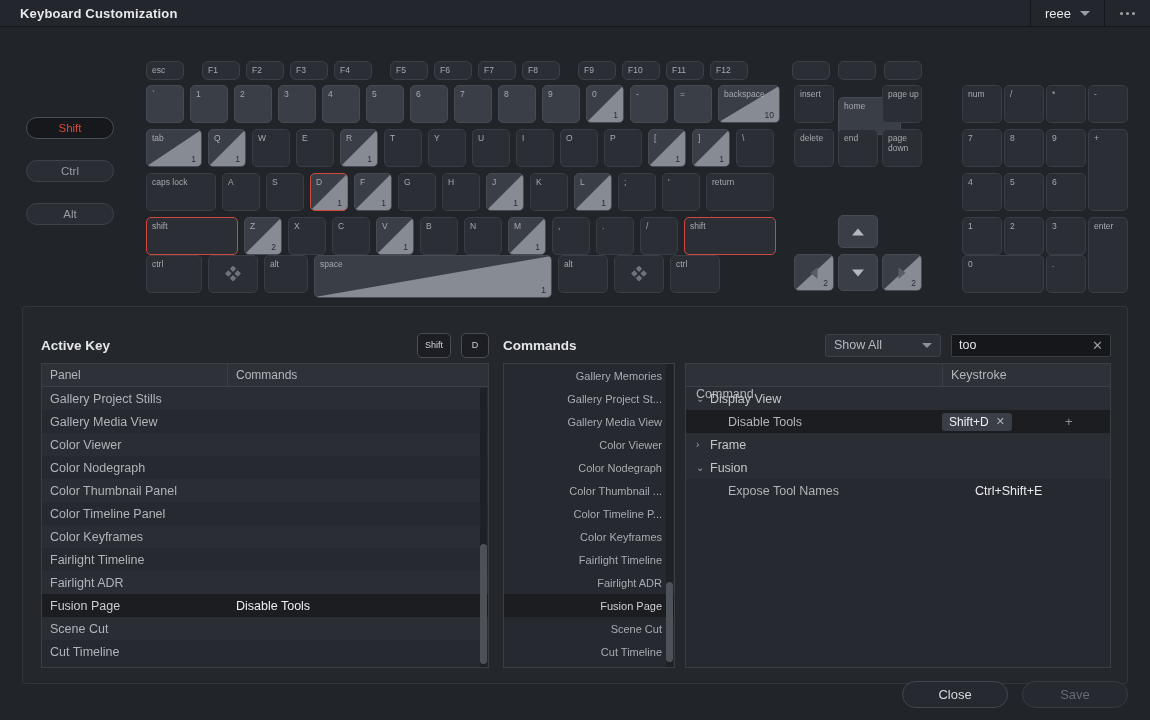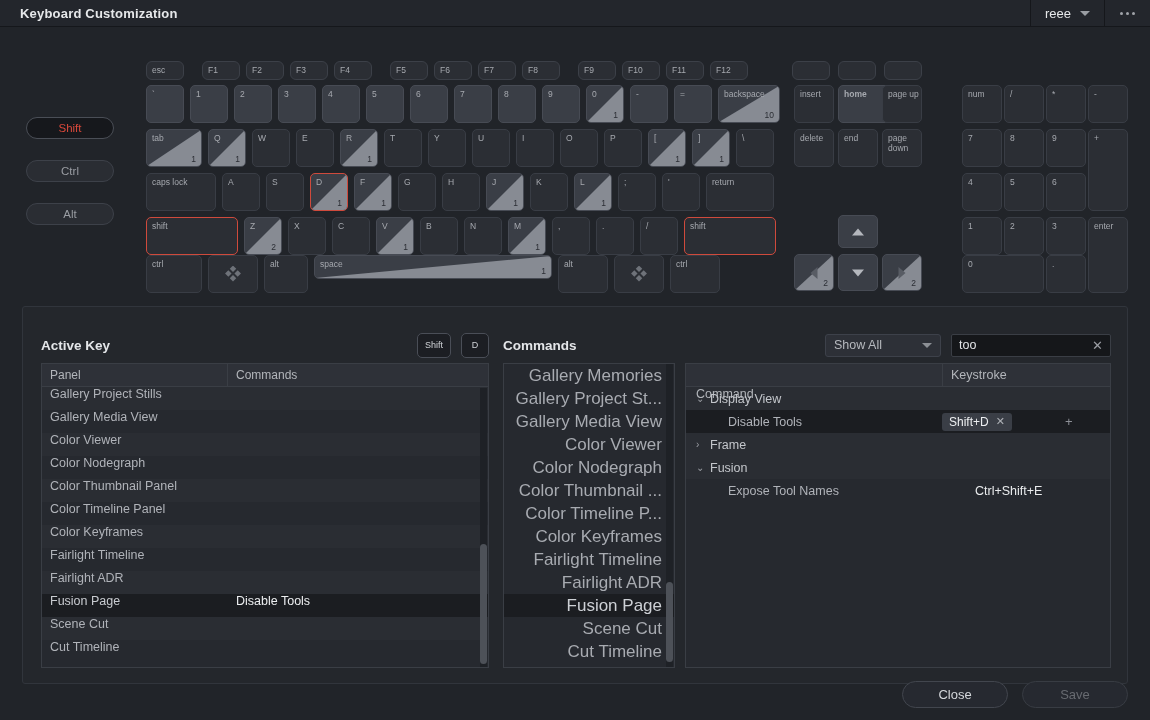--- a/index.html
+++ b/index.html
@@ -148,21 +148,21 @@
   .tbl-head {
     display: flex; height: 23px; align-items: center;
     background: #2e3views;
     background: #2e3138;
     border-bottom: 1px solid #3a3e45;
     font-size: 12px; color: #b3b6bb;
   }
   .tbl-head .c1 { width: 186px; padding-left: 8px; border-right: 1px solid #3a3e45; height: 100%; display: flex; align-items: center; }
   .tbl-head .c2 { flex: 1; padding-left: 8px; }
   .akrow {
-    display: flex; height: 23px; 
+    display: flex; height: 23px; align-items: center;
     font-size: 12.5px;
   }
   .akrow:nth-child(odd) { background: #2a2d33; }
   .akrow:nth-child(even) { background: #26292f; }
   .akrow.sel { background: #1b1d21; }
   .akrow .c1 { width: 186px; padding-left: 8px; color: #b0b3b9; }
   .akrow .c1.sel { color: #c9ccd1; }
   .akrow .c2 { flex: 1; padding-left: 8px; color: #eceef0; }
 
   
@@ -194,21 +194,21 @@
     display: flex;
   }
   #panel-list {
     width: 172px; height: 100%;
     background: #26292f; border: 1px solid #3a3e45;
     position: relative; overflow: hidden;
   }
   .plrow {
     height: 23px; display: flex; align-items: center; justify-content: flex-end;
     padding-right: 12px;
-    font-size: 17px; color: #a8abb1;
+    font-size: 11px; color: #a8abb1;
   }
   .plrow.sel { background: #1b1d21; color: #cdd0d5; }
   #cmd-tree {
     flex: 1; margin-left: 10px; height: 100%;
     background: #26292f; border: 1px solid #3a3e45;
     overflow: hidden;
   }
   .ctrow {
     display: flex; align-items: center; height: 23px; font-size: 12.5px;
   }
@@ -578,21 +578,21 @@
               <rect x="1" y="5.2" width="4.6" height="4.6" transform="rotate(45 3.3 7.5)"></rect>
               <rect x="10.4" y="5.2" width="4.6" height="4.6" transform="rotate(45 12.7 7.5)"></rect>
               <rect x="5.7" y="0.5" width="4.6" height="4.6" transform="rotate(45 8 2.8)"></rect>
               <rect x="5.7" y="9.9" width="4.6" height="4.6" transform="rotate(45 8 12.2)"></rect>
             </g>
           </svg></span>
       </div>
       <div class="key" style="left: 264px; top: 228px; width: 44px; height: 38px;">
         <span class="lbl">alt</span>
       </div>
-      <div class="key lit" style="left: 314px; top: 228px; width: 238px; height: 24px; text-align: right;">
+      <div class="key lit" style="left: 314px; top: 228px; width: 238px; height: 43px; text-align: right;">
         <div class="tri">
           <svg viewBox="0 0 100 100" preserveAspectRatio="none">
             <polygon points="100,0 100,100 0,100" fill="#878b93"></polygon>
           </svg>
         </div>
         <span class="lbl">space</span>
         <span class="cnt">1</span>
       </div>
       <div class="key" style="left: 558px; top: 228px; width: 50px; height: 38px;">
         <span class="lbl">alt</span>
@@ -606,21 +606,21 @@
               <rect x="5.7" y="9.9" width="4.6" height="4.6" transform="rotate(45 8 12.2)"></rect>
             </g>
           </svg></span>
       </div>
       <div class="key" style="left: 670px; top: 228px; width: 50px; height: 38px;">
         <span class="lbl">ctrl</span>
       </div>
       <div class="key" style="left: 794px; top: 58px; width: 40px; height: 38px;">
         <span class="lbl">insert</span>
       </div>
-      <div class="key lit" style="left: 838px; top: 58px; width: 63px; height: 38px; font-weight: bold;">
+      <div class="key lit" style="left: 838px; top: 70px; width: 63px; height: 38px;">
         <span class="lbl">home</span>
       </div>
       <div class="key" style="left: 882px; top: 58px; width: 40px; height: 38px;">
         <span class="lbl">page up</span>
       </div>
       <div class="key" style="left: 794px; top: 102px; width: 40px; height: 38px;">
         <span class="lbl">delete</span>
       </div>
       <div class="key" style="left: 838px; top: 102px; width: 40px; height: 38px;">
         <span class="lbl">end</span>

